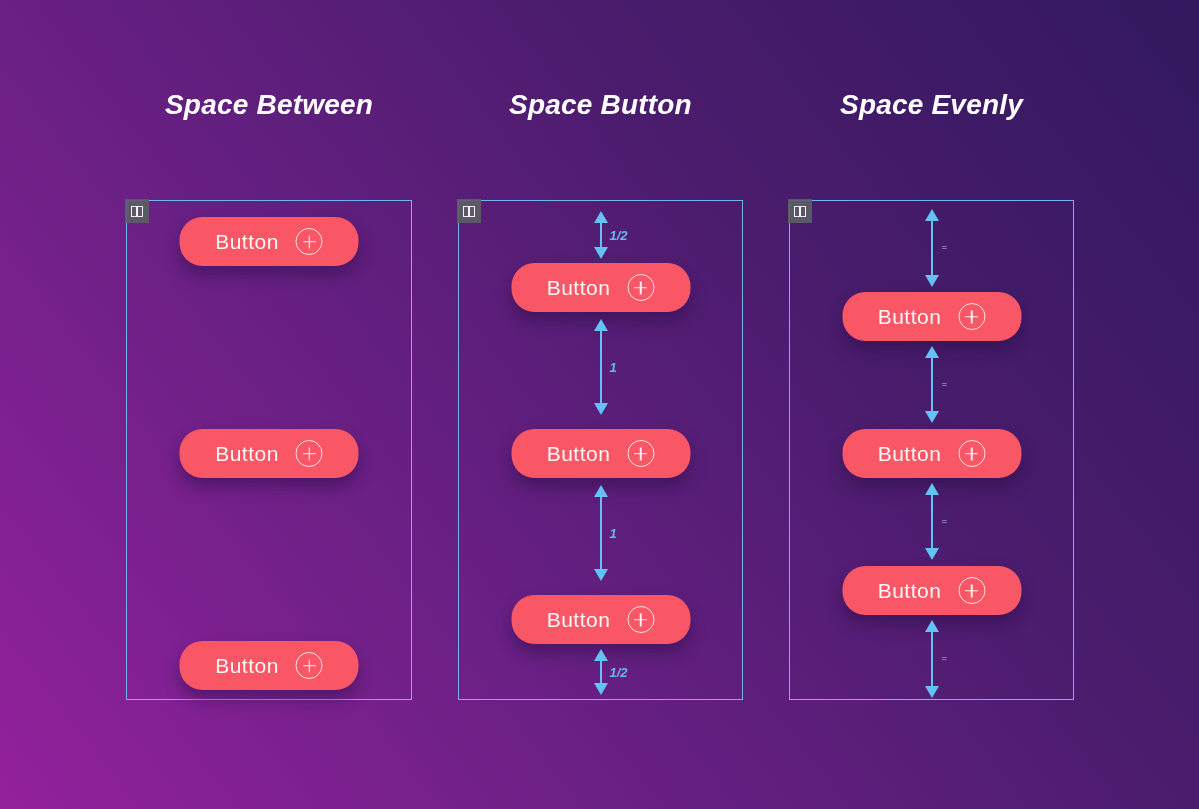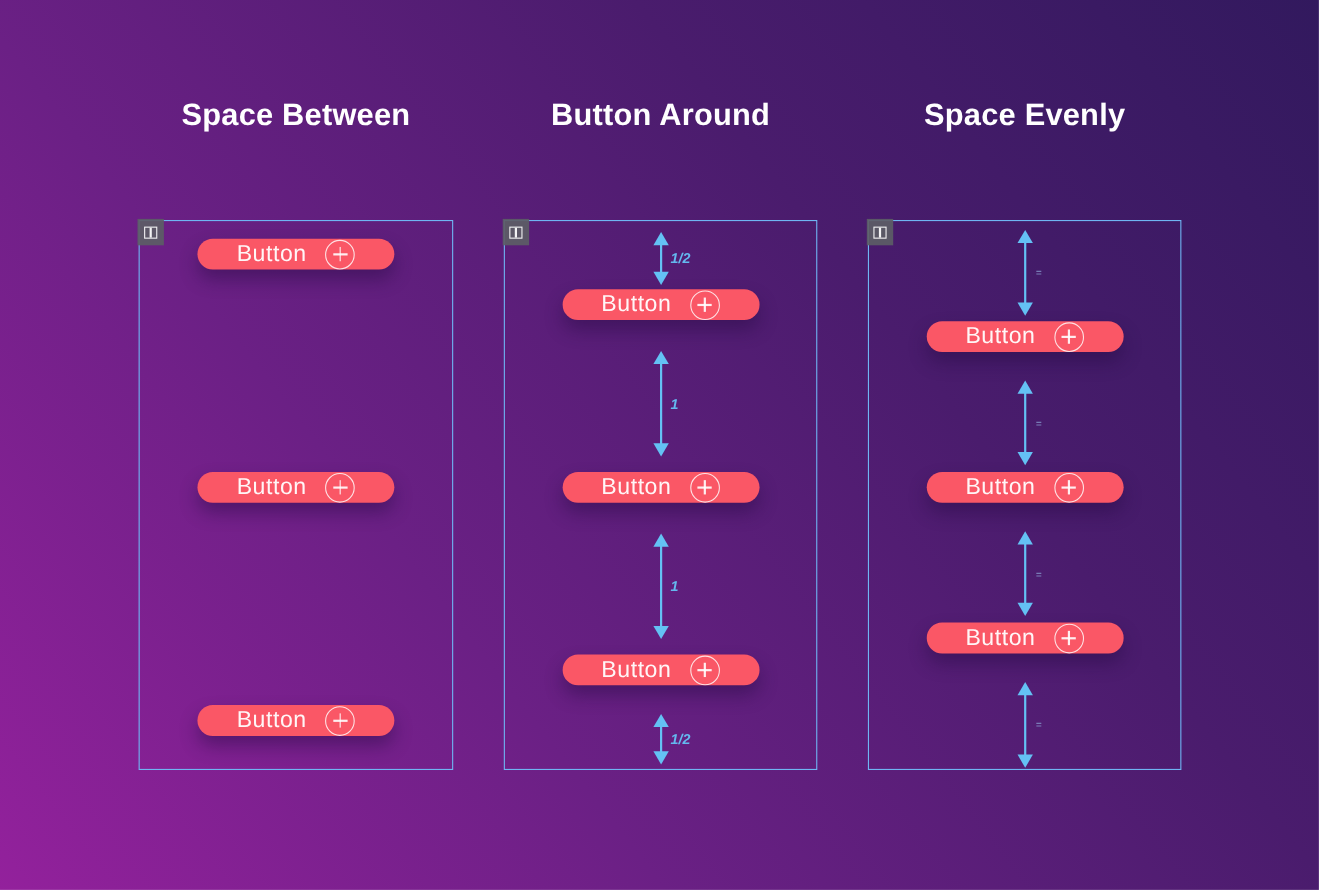--- a/index.html
+++ b/index.html
@@ -5,39 +5,39 @@
   * { margin:0; padding:0; box-sizing:border-box; }
   html,body { width:1199px; height:809px; }
   .page {
     position:relative; width:1199px; height:809px; overflow:hidden;
     background:linear-gradient(52deg, #93219c 0%, #6b2085 33%, #4a1c6d 66%, #32195e 100%);
     font-family:"Liberation Sans", sans-serif;
   }
   .col { position:absolute; top:86px; }
   .col-title {
     width:100%; text-align:center; color:#ffffff;
-    font-size:28px; font-weight:700; line-height:38px; letter-spacing:0.2px;
+    font-size:28px; font-weight:700; line-height:38px; letter-spacing:0.2px;font-style:italic;
   }
   .frame {
     position:absolute; top:114px; left:0; width:100%; height:500px;
     border:1px solid #6fb5f3;
   }
   .chip {
     position:absolute; left:-2px; top:-2px; width:24px; height:24px;
     background:rgba(92,93,102,0.92);
     display:flex; align-items:center; justify-content:center; cursor:pointer;
   }
   .chip-icon { position:relative; width:12px; height:11px; border:1.5px solid #f2f2f4; }
   .chip-icon::after {
     content:""; position:absolute; left:50%; top:0; bottom:0; width:1.5px;
     margin-left:-0.75px; background:#f2f2f4;
   }
   .btn {
     position:absolute; left:50%; transform:translateX(-50%);
-    width:179px; height:28px; border-radius:23px;
+    width:179px; height:49px; border-radius:23px;
     background:#fa5766; box-shadow:0 9px 16px rgba(38,10,66,0.45);
     display:flex; align-items:center; justify-content:center; gap:17px;
     cursor:pointer; border:none;
   }
   .btn-label {
     color:rgba(255,255,255,0.95); font-size:21px; font-weight:400; letter-spacing:0.5px;
   }
   .plus {
     position:relative; width:27px; height:27px; border-radius:50%;
     border:1.5px solid rgba(255,255,255,0.82);
@@ -88,21 +88,21 @@
         <span class="plus"></span>
       </div>
       <div class="btn" style="top:440px">
         <span class="btn-label">Button</span>
         <span class="plus"></span>
       </div>
     </div>
   </div>
 
   <div class="col" id="col-around">
-    <div class="col-title">Button Around</div>
+    <div class="col-title">Space Button</div>
     <div class="frame">
       <div class="chip">
         <span class="chip-icon"></span>
       </div>
 
       <div class="arrow" style="top:10px;height:48px">
         <span class="line"></span>
         <span class="gap-label">1/2</span>
       </div>
       <div class="btn" style="top:62px">

